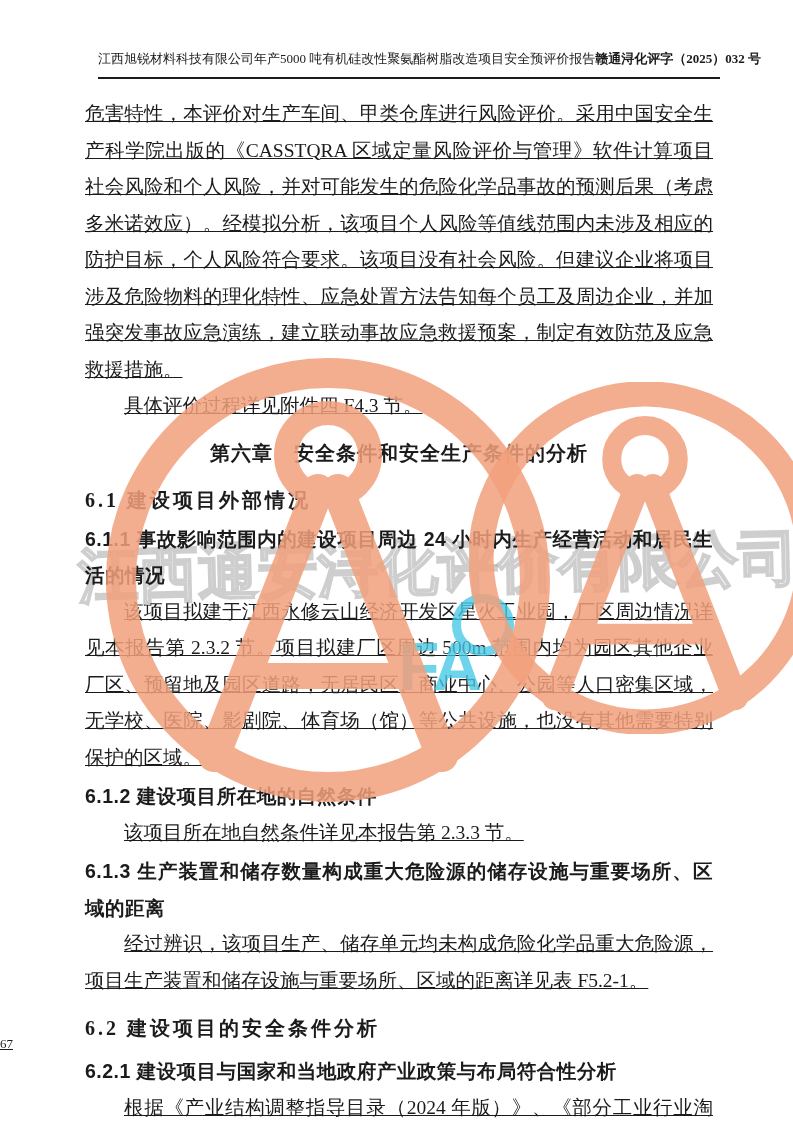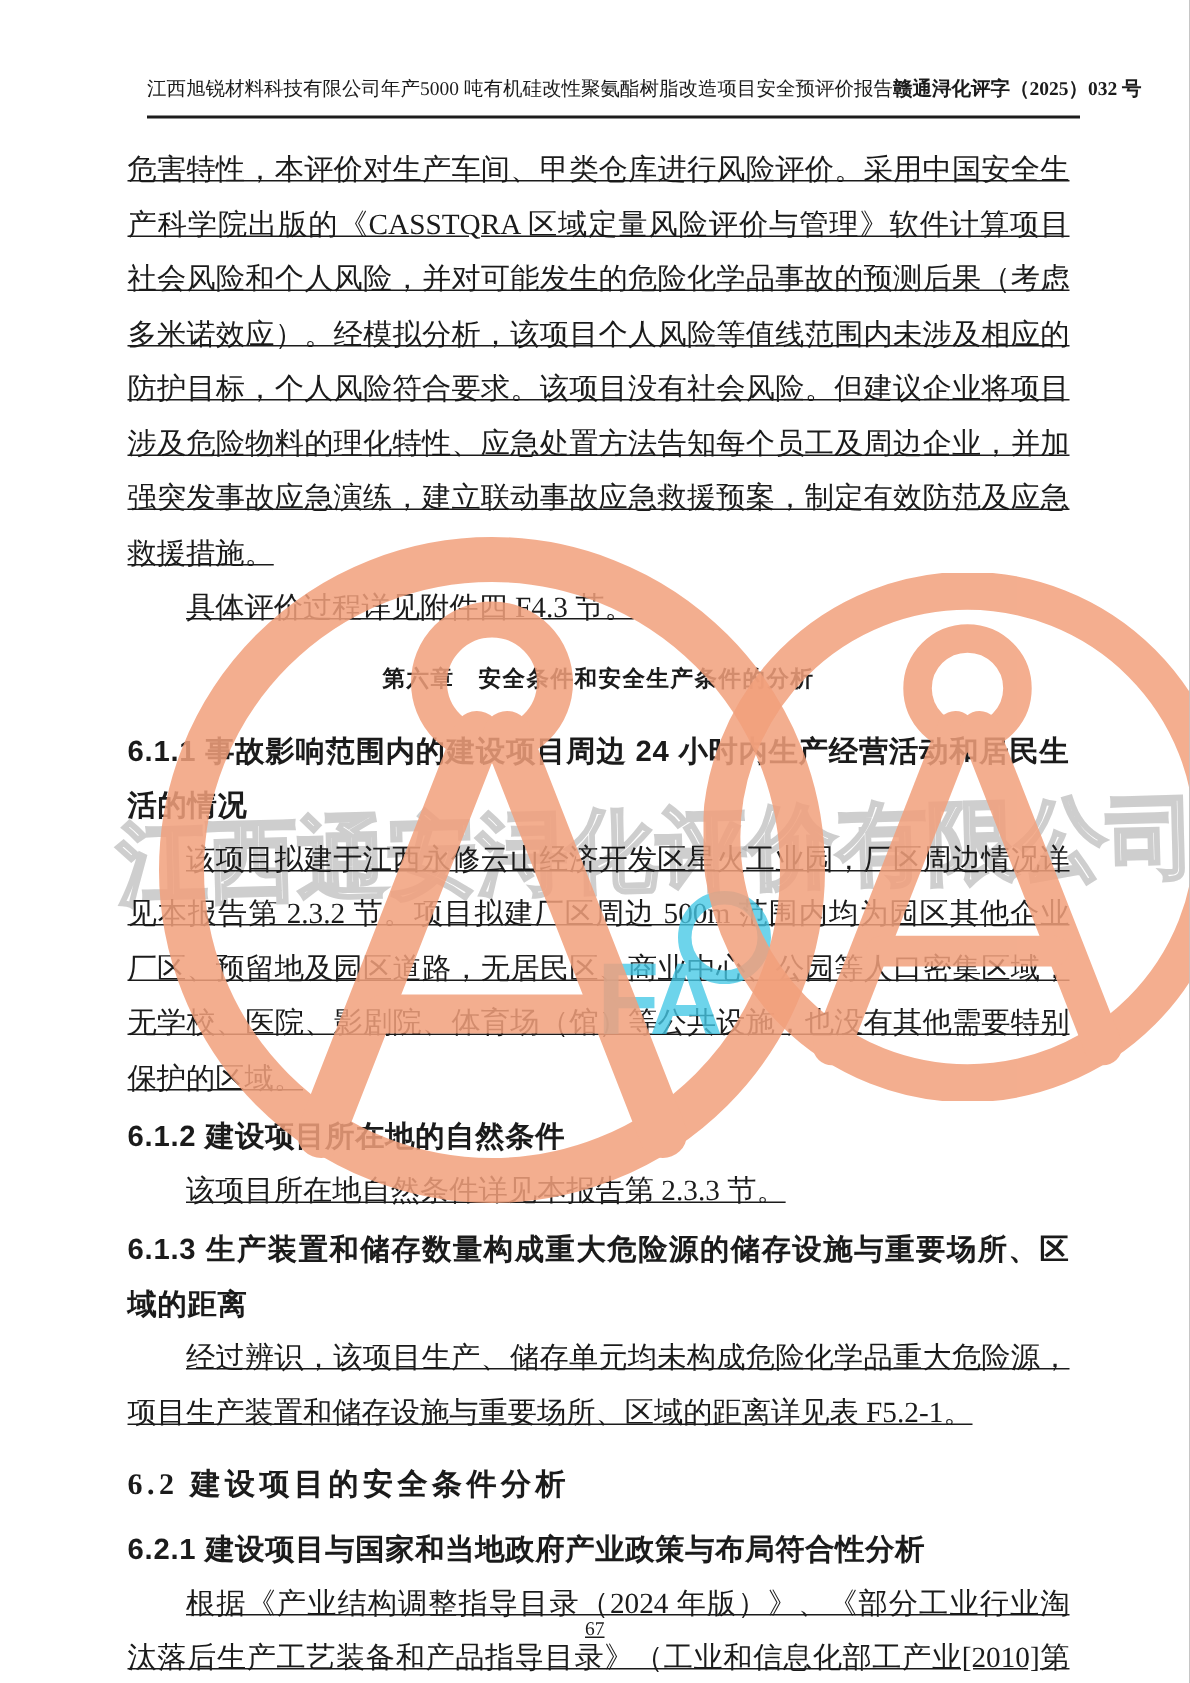--- a/index.html
+++ b/index.html
@@ -30,40 +30,40 @@
     font-size:19.5px;line-height:36.5px;
     text-align:justify;
     z-index:2;
   }
   .content p{margin:0;text-decoration:underline;}
   p.indent{text-indent:2em;}
   .chapter-title{
     margin:12px 0 14px 0;
     text-align:center;
     font-family:"Liberation Sans","DejaVu Sans",sans-serif;
-    font-weight:bold;font-size:15px;line-height:32px;
+    font-weight:bold;font-size:20px;line-height:32px;
     letter-spacing:1px;
   }
   .sec-kai{
     margin:12px 0 4px 0;
     font-weight:bold;font-size:20px;line-height:34px;
     letter-spacing:3px;
     font-family:"Liberation Serif","DejaVu Serif",serif;
   }
   .sec-hei{
     margin:2px 0 0 0;
     font-family:"Liberation Sans","DejaVu Sans",sans-serif;
     font-weight:bold;font-size:19.5px;line-height:36.5px;
     letter-spacing:0.5px;
   }
   .sec-hei-last{margin-top:8px;}
   
   .footer{
-    position:absolute;top:1078px;left:0;width:100%;
-    text-align:center;font-size:13px;
+    position:absolute;top:1036px;left:0;width:100%;
+    text-align:left;font-size:13px;
     z-index:2;
     text-decoration:underline;
   }
   
   .wm-company{
     position:absolute;top:536px;left:78px;width:670px;
     z-index:1;
     font-size:60px;line-height:64px;font-weight:bold;
     white-space:nowrap;
     color:transparent;
@@ -98,20 +98,21 @@
     <span class="hdr-title">江西旭锐材料科技有限公司年产5000 吨有机硅改性聚氨酯树脂改造项目安全预评价报告</span>
     <span class="doc-no">赣通浔化评字（2025）032 号</span>
   </div>
 
   <div class="content">
     <p>危害特性，本评价对生产车间、甲类仓库进行风险评价。采用中国安全生产科学院出版的《CASSTQRA 区域定量风险评价与管理》软件计算项目社会风险和个人风险，并对可能发生的危险化学品事故的预测后果（考虑多米诺效应）。经模拟分析，该项目个人风险等值线范围内未涉及相应的防护目标，个人风险符合要求。该项目没有社会风险。但建议企业将项目涉及危险物料的理化特性、应急处置方法告知每个员工及周边企业，并加强突发事故应急演练，建立联动事故应急救援预案，制定有效防范及应急救援措施。</p>
     <p class="indent">具体评价过程详见附件四 F4.3 节。</p>
 
     <div class="chapter-title">第六章　安全条件和安全生产条件的分析</div>
 
+    <div class="sec-kai">6.1 建设项目外部情况</div>
 
     <div class="sec-hei">6.1.1 事故影响范围内的建设项目周边 24 小时内生产经营活动和居民生活的情况</div>
     <p class="indent">该项目拟建于江西永修云山经济开发区星火工业园，厂区周边情况详见本报告第 2.3.2 节。项目拟建厂区周边 500m 范围内均为园区其他企业厂区、预留地及园区道路，无居民区、商业中心、公园等人口密集区域，无学校、医院、影剧院、体育场（馆）等公共设施，也没有其他需要特别保护的区域。</p>
 
     <div class="sec-hei">6.1.2 建设项目所在地的自然条件</div>
     <p class="indent">该项目所在地自然条件详见本报告第 2.3.3 节。</p>
 
     <div class="sec-hei">6.1.3 生产装置和储存数量构成重大危险源的储存设施与重要场所、区域的距离</div>
     <p class="indent">经过辨识，该项目生产、储存单元均未构成危险化学品重大危险源，项目生产装置和储存设施与重要场所、区域的距离详见表 F5.2-1。</p>
 

